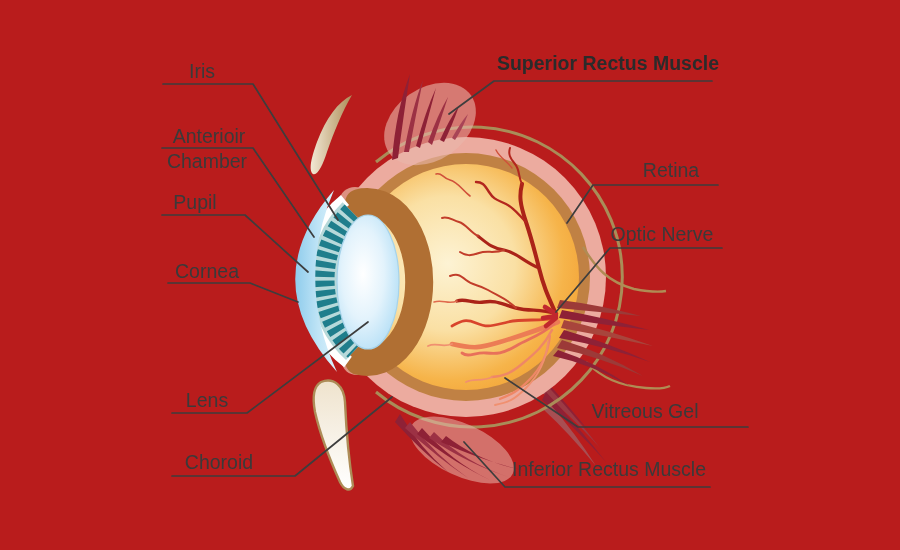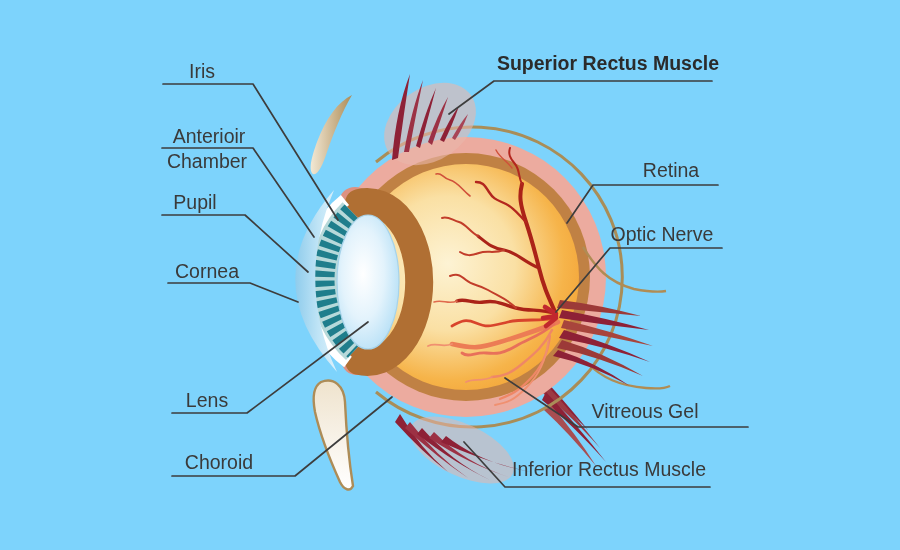--- a/index.html
+++ b/index.html
@@ -1,16 +1,16 @@
 <!DOCTYPE html>
 <html><head>
 <meta charset="utf-8">
 <style>
   html,body{margin:0;padding:0;background:#ffffff;}
-  .stage{position:relative;width:900px;height:550px;background:#7dd3fc;overflow:hidden;
+  .stage{position:relative;width:900px;height:550px;background:#b91c1c;overflow:hidden;
          font-family:"Liberation Sans", sans-serif;}
   svg{display:block}
   .lbl{font-family:"Liberation Sans", sans-serif;font-size:19.5px;fill:#3a3a3a;}
   .lbl-bold{font-weight:bold;fill:#2b2b2b;}
   .leader{fill:none;stroke:#3d3d3d;stroke-width:1.7;stroke-linejoin:round;stroke-linecap:round;}
 </style>
 </head>
 <body>
 
 <div class="stage">

